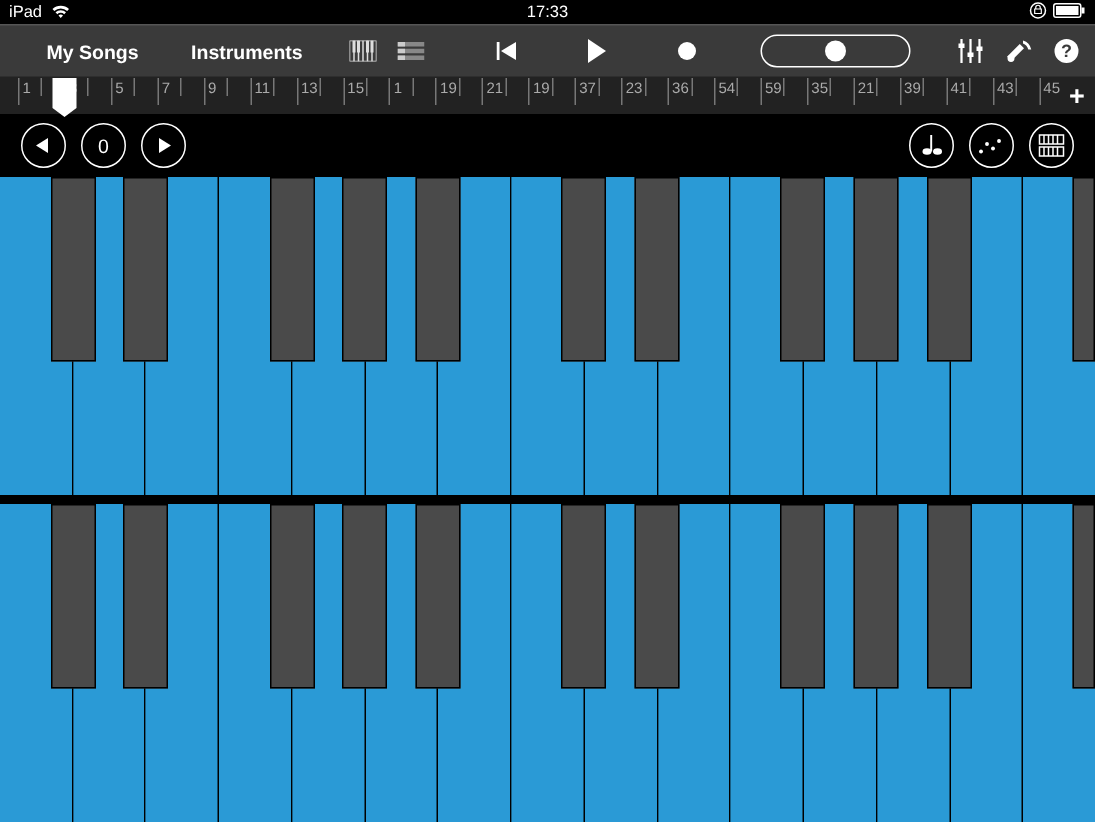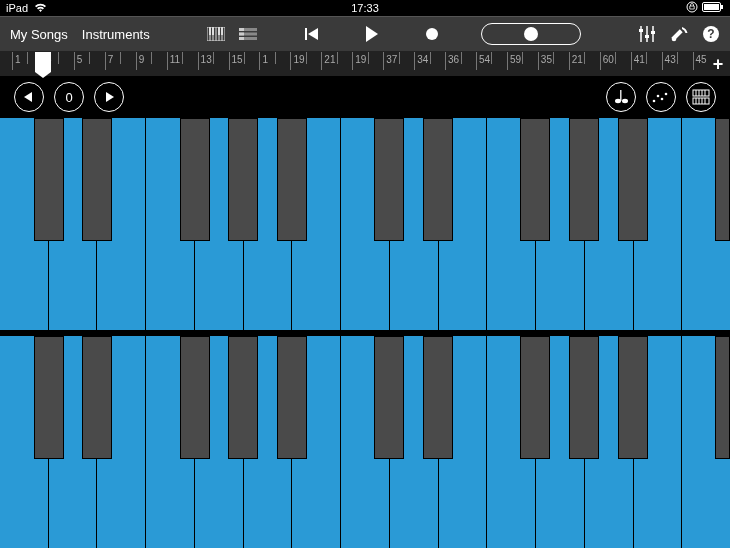--- a/index.html
+++ b/index.html
@@ -5,21 +5,21 @@
   * { box-sizing: border-box; margin: 0; padding: 0; }
   html, body { width: 730px; height: 548px; overflow: hidden; font-family: -apple-system, Helvetica, Arial, sans-serif; background: #000; }
   .statusbar { height: 16px; background: #000; color: #fff; display: flex; align-items: center; font-size: 11px; padding: 0 6px; position: relative; }
   .statusbar .sb-left { display: flex; align-items: center; gap: 6px; }
   .statusbar .sb-center { position: absolute; left: 50%; transform: translateX(-50%); }
   .statusbar .sb-right { margin-left: auto; display: flex; align-items: center; gap: 4px; }
   .wifi-icon svg { display: block; }
   .toolbar { height: 36px; background: #3a3a3a; border-top: 1px solid #555; border-bottom: 1px solid #222; display: flex; align-items: center; color: #fff; font-size: 13px; padding: 0 10px; gap: 14px; }
   .toolbar .sp { flex: 1; }
   .tb-btn { color: #fff; display: flex; align-items: center; justify-content: center; cursor: pointer; }
-  .tb-text { font-weight: 400; cursor: pointer; }
+  .tb-text { font-weight: 700; cursor: pointer; margin-left: 21px; }
   .rec-pill { width: 100px; height: 22px; border: 1.5px solid #fff; border-radius: 11px; display: flex; align-items: center; justify-content: center; }
   .rec-dot { width: 14px; height: 14px; background: #fff; border-radius: 50%; }
   .ruler { height: 24px; background: #222; position: relative; }
   .ruler-track { position: absolute; left: 12px; right: 22px; top: 0; bottom: 0; }
   .ruler-tick { position: absolute; top: 0; height: 100%; color: #aaa; font-size: 10px; }
   .ruler-tick .line { width: 1px; background: #777; position: absolute; left: 0; }
   .ruler-tick.major .line { height: 18px; }
   .ruler-tick.minor .line { height: 12px; }
   .ruler-tick .num { position: absolute; top: 2px; left: 3px; }
   .playhead { position: absolute; top: 0; width: 16px; height: 20px; background: #fff; }
@@ -235,21 +235,21 @@
       </div>
       <div class="ruler-tick major" style="left: 53.3333%;">
         <div class="line"></div>
         <div class="num">37</div>
       </div>
       <div class="ruler-tick minor" style="left: 55.5556%;">
         <div class="line"></div>
       </div>
       <div class="ruler-tick major" style="left: 57.7778%;">
         <div class="line"></div>
-        <div class="num">34</div>
+        <div class="num">23</div>
       </div>
       <div class="ruler-tick minor" style="left: 60%;">
         <div class="line"></div>
       </div>
       <div class="ruler-tick major" style="left: 62.2222%;">
         <div class="line"></div>
         <div class="num">36</div>
       </div>
       <div class="ruler-tick minor" style="left: 64.4444%;">
         <div class="line"></div>
@@ -277,21 +277,21 @@
       </div>
       <div class="ruler-tick major" style="left: 80%;">
         <div class="line"></div>
         <div class="num">21</div>
       </div>
       <div class="ruler-tick minor" style="left: 82.2222%;">
         <div class="line"></div>
       </div>
       <div class="ruler-tick major" style="left: 84.4444%;">
         <div class="line"></div>
-        <div class="num">60</div>
+        <div class="num">39</div>
       </div>
       <div class="ruler-tick minor" style="left: 86.6667%;">
         <div class="line"></div>
       </div>
       <div class="ruler-tick major" style="left: 88.8889%;">
         <div class="line"></div>
         <div class="num">41</div>
       </div>
       <div class="ruler-tick minor" style="left: 91.1111%;">
         <div class="line"></div>

